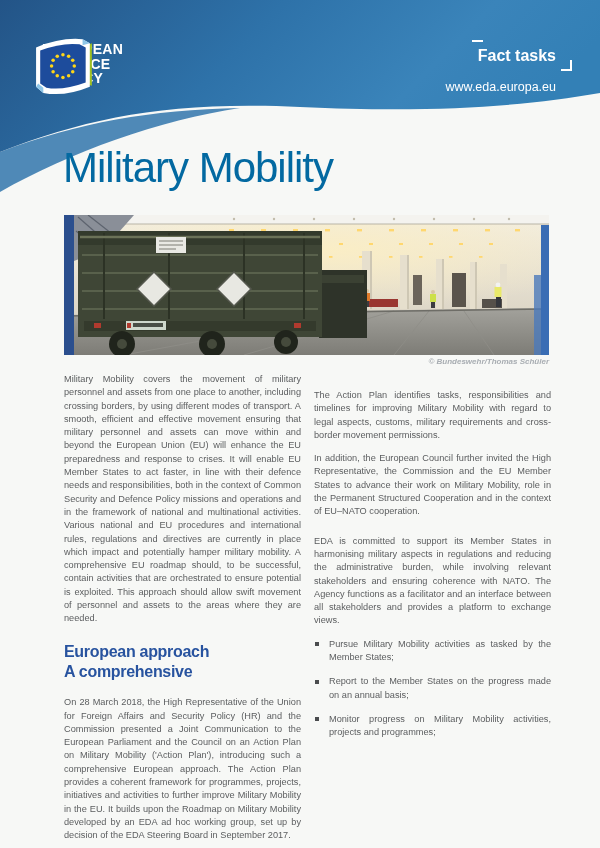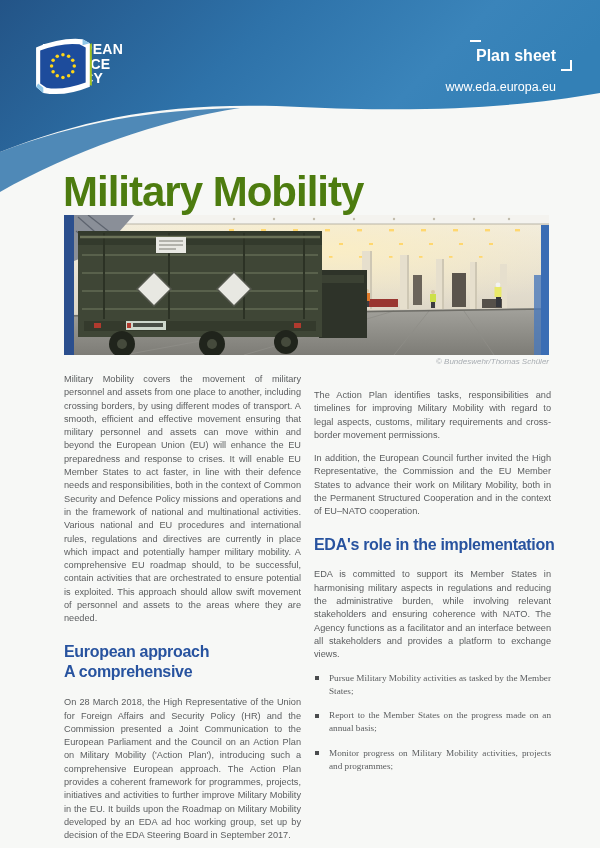--- a/index.html
+++ b/index.html
@@ -11,34 +11,34 @@
   .header svg{position:absolute; top:0; left:0;}
   .logo-block{position:absolute; top:34px; left:34px; display:flex; align-items:flex-start;}
   .logo-flag{width:62px; height:62px;}
   .logo-text{margin-left:8px; margin-top:8px; color:#ffffff; font-weight:bold; font-size:14px; line-height:1.04; letter-spacing:0.2px;}
   .fact-sheet{position:absolute; top:47px; right:44px; color:#ffffff; font-weight:bold; font-size:16px;}
   .bracket-top{position:absolute; top:-7px; left:-6px; width:11px; height:0; border-top:2px solid #ffffff;}
   .bracket-corner{position:absolute; right:-16px; bottom:-6px; width:9px; height:9px; border-right:2px solid #ffffff; border-bottom:2px solid #ffffff;}
   .website{position:absolute; top:80px; right:44px; color:#ffffff; font-size:12.5px;text-align:right;}
 
   
-  .page-title{position:absolute; top:144px; left:63px; color:#4d7c0f; font-size:42px; font-weight:bold; letter-spacing:-1px;margin-top:24px;}
+  .page-title{position:absolute; top:144px; left:63px; color:#0369a1; font-size:42px; font-weight:normal; letter-spacing:-1px;}
 
   
   .photo{position:absolute; top:215px; left:64px; width:485px; height:140px; overflow:hidden;}
-  .photo-caption{position:absolute; top:357px; left:64px; width:485px; text-align:right; font-size:8px; font-style:italic; color:#a8adb2;}
+  .photo-caption{position:absolute; top:357px; left:64px; width:485px; text-align:right; font-size:8px; font-style:italic; color:#a8adb2;font-weight:bold;}
 
   
   .col{position:absolute; top:373px; width:237px; color:#5b5d5f; font-size:9.2px; line-height:13.3px; text-align:justify; hyphens:auto;}
   .col-left{left:64px;}
   .col-right{left:314px;margin-top:16px;}
   .col p{margin:0 0 10px 0;}
   .section-heading{color:#28539f; font-size:16px; font-weight:bold; line-height:1.3; letter-spacing:-0.3px; text-align:left; margin:16px 0 13px 0;}
   .section-heading span{display:block; white-space:nowrap;}
-  ul.bullets{list-style:none; margin:0; padding:0;font-family:Liberation Serif, serif;}
+  ul.bullets{list-style:none; margin:0; padding:0;}
   ul.bullets li{position:relative; padding-left:15px; margin-bottom:11px;}
   ul.bullets li::before{content:""; position:absolute; left:1px; top:4.5px; width:4px; height:4px; background:#4a4c4e;}
 </style>
 </head>
 <body>
 
 <div class="page">
 
   <div class="header">
     <svg width="600" height="200" viewBox="0 0 600 200">
@@ -80,21 +80,21 @@
       </svg>
       <div class="logo-text">
         <div>EUROPEAN</div>
         <div>DEFENCE</div>
         <div>AGENCY</div>
       </div>
     </div>
 
     <div class="fact-sheet">
       <span class="bracket-top"></span>
-      <span>Plan sheet</span>
+      <span>Fact tasks</span>
       <span class="bracket-corner"></span>
     </div>
     <div class="website">www.eda.europa.eu</div>
   </div>
 
   <div class="page-title">Military Mobility</div>
 
   <div class="photo">
     <svg width="485" height="140" viewBox="0 0 485 140">
       <defs>
@@ -268,23 +268,22 @@
     <p>Military Mobility covers the movement of military personnel and assets from one place to another, including crossing borders, by using different modes of transport. A smooth, efficient and effective movement ensuring that military personnel and assets can move within and beyond the European Union (EU) will enhance the EU preparedness and response to crises. It will enable EU Member States to act faster, in line with their defence needs and responsibilities, both in the context of Common Security and Defence Policy missions and operations and in the framework of national and multinational activities. Various national and EU procedures and international rules, regulations and directives are currently in place which impact and potentially hamper military mobility. A comprehensive EU roadmap should, to be successful, contain activities that are orchestrated to ensure potential is exploited. This approach should allow swift movement of personnel and assets to the areas where they are needed.</p>
     <div class="section-heading">
       <span>European approach</span>
       <span>A comprehensive</span>
     </div>
     <p>On 28 March 2018, the High Representative of the Union for Foreign Affairs and Security Policy (HR) and the Commission presented a Joint Communication to the European Parliament and the Council on an Action Plan on Military Mobility ('Action Plan'), introducing such a comprehensive European approach. The Action Plan provides a coherent framework for programmes, projects, initiatives and activities to further improve Military Mobility in the EU. It builds upon the Roadmap on Military Mobility developed by an EDA ad hoc working group, set up by decision of the EDA Steering Board in September 2017.</p>
   </div>
 
   <div class="col col-right">
     <p>The Action Plan identifies tasks, responsibilities and timelines for improving Military Mobility with regard to legal aspects, customs, military requirements and cross-border movement permissions.</p>
-    <p>In addition, the European Council further invited the High Representative, the Commission and the EU Member States to advance their work on Military Mobility, both in the Permanent Structured Cooperation and in the context of EU–NATO cooperation.</p>
+    <p>In addition, the European Council further invited the High Representative, the Commission and the EU Member States to advance their work on Military Mobility, role in the Permanent Structured Cooperation and in the context of EU–NATO cooperation.</p>
     <div class="section-heading">
-      <span>EDA's role in the implementation</span>
     </div>
     <p>EDA is committed to support its Member States in harmonising military aspects in regulations and reducing the administrative burden, while involving relevant stakeholders and ensuring coherence with NATO. The Agency functions as a facilitator and an interface between all stakeholders and provides a platform to exchange views.</p>
     <ul class="bullets">
       <li>Pursue Military Mobility activities as tasked by the Member States;</li>
       <li>Report to the Member States on the progress made on an annual basis;</li>
       <li>Monitor progress on Military Mobility activities, projects and programmes;</li>
     </ul>
   </div>
 
 </div>

